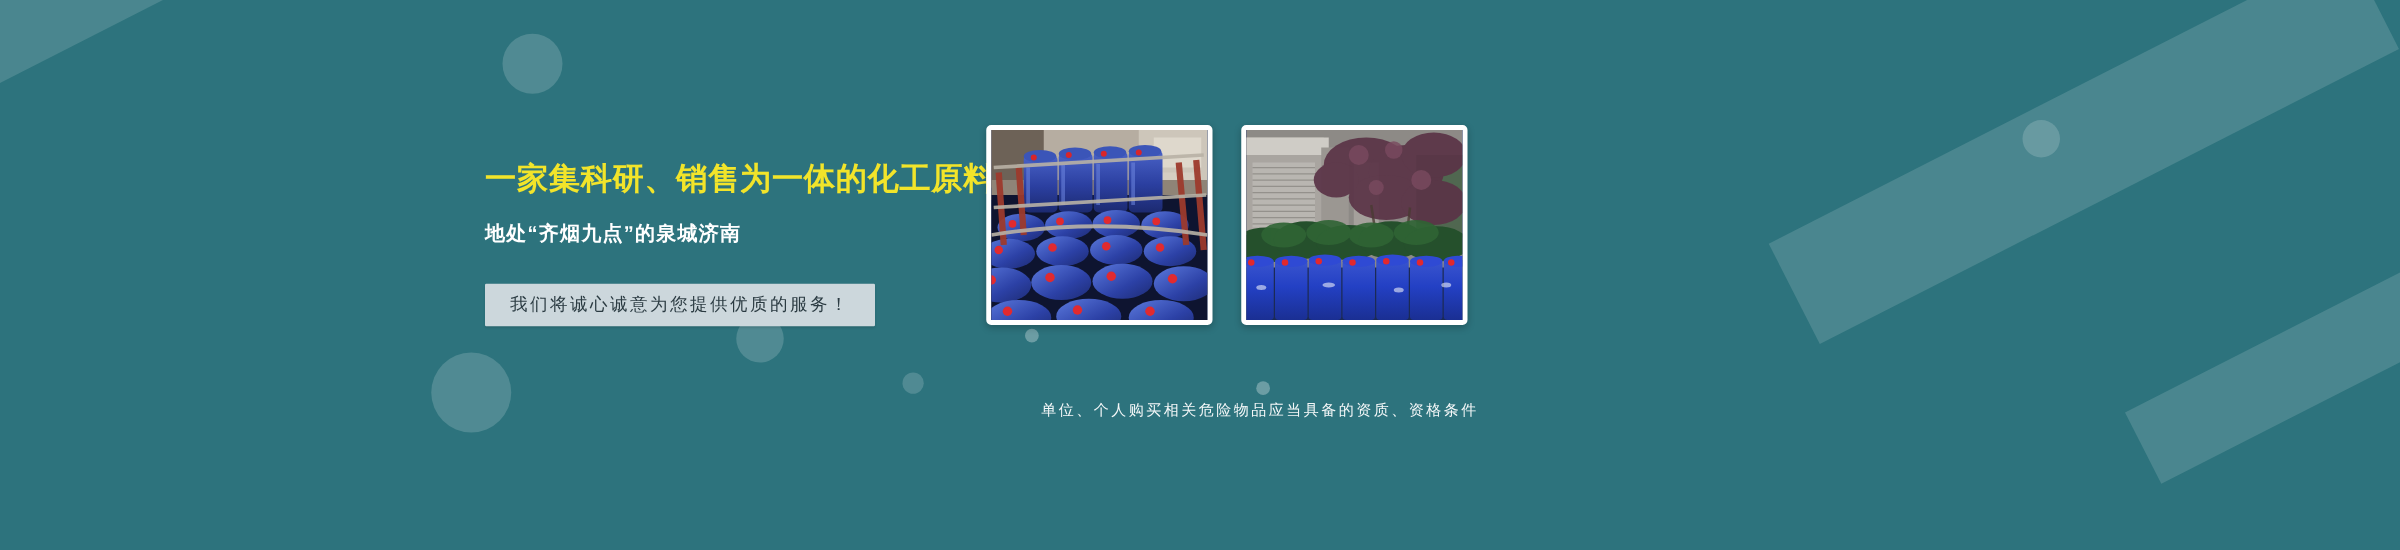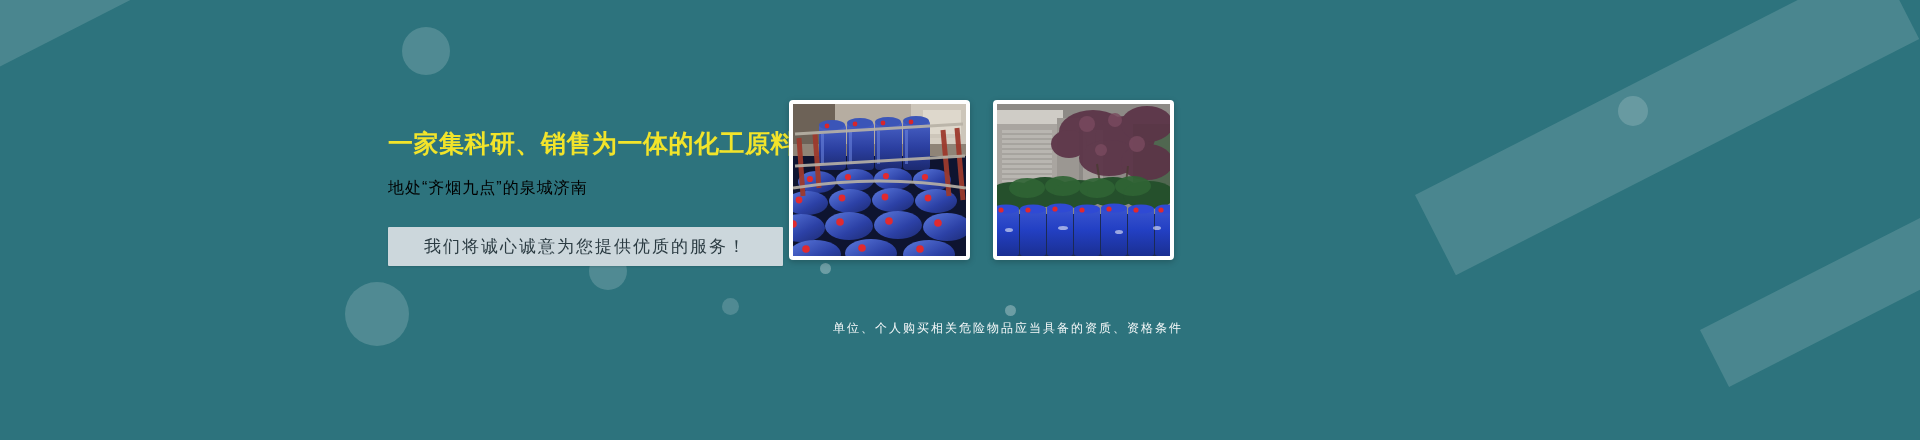--- a/index.html
+++ b/index.html
@@ -77,35 +77,35 @@
   .headline {
     color: #f2e42a;
     font-size: 25px;
     font-weight: 700;
     letter-spacing: 0.5px;
     line-height: 1.2;
     white-space: nowrap;
     margin: 0;
   }
   .subtitle {
-    color: #000000;
+    color: #ffffff;
     font-size: 16px;
-    font-weight: 400;
+    font-weight: 700;
     letter-spacing: 1px;
     line-height: 1.2;
     margin: 20px 0 0 0;
     white-space: nowrap;
   }
   .cta-button {
     display: inline-block;
     margin-top: 30px;
-    padding: 8px 36px;
+    padding: 8px 20px;
     background: #ccd7dc;
     color: #2b3b42;
-    font-size: 17px;
+    font-size: 14px;
     letter-spacing: 2px;
     border: 0;
     border-radius: 1px;
     box-shadow: 0 1px 2px rgba(0,0,0,0.12);
     cursor: pointer;
     white-space: nowrap;
     font-family: inherit;
   }
 
   

